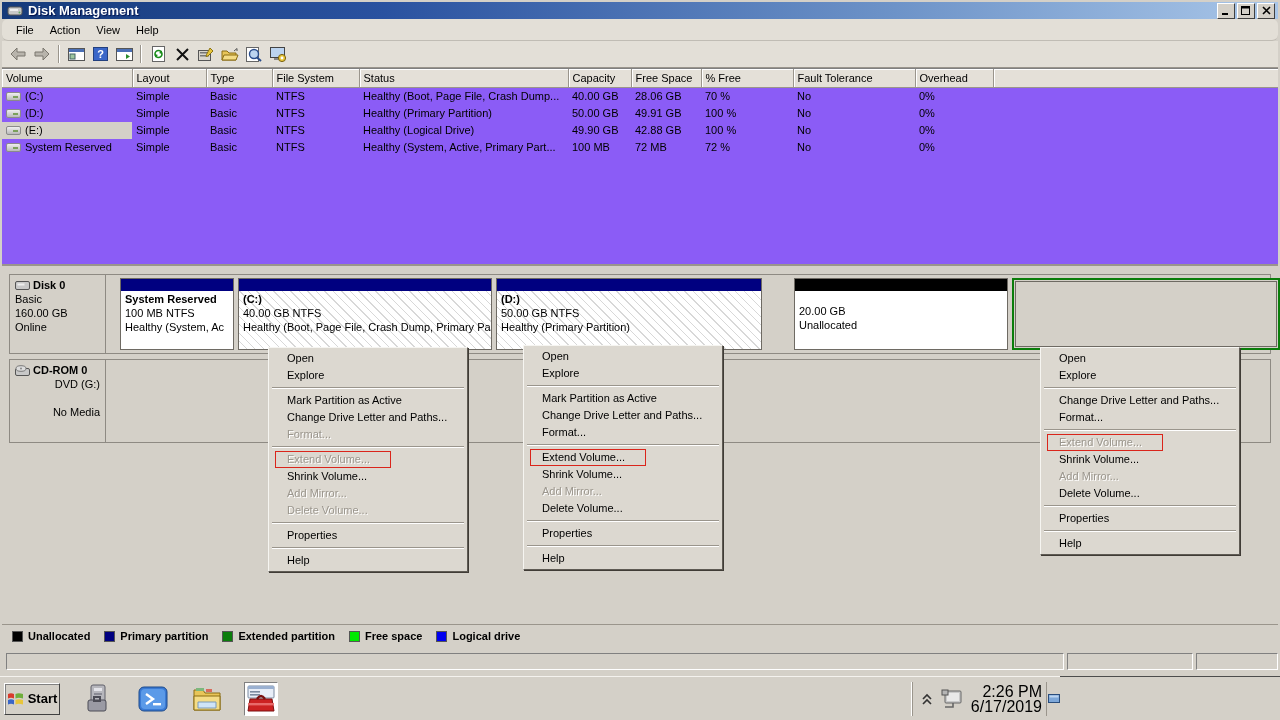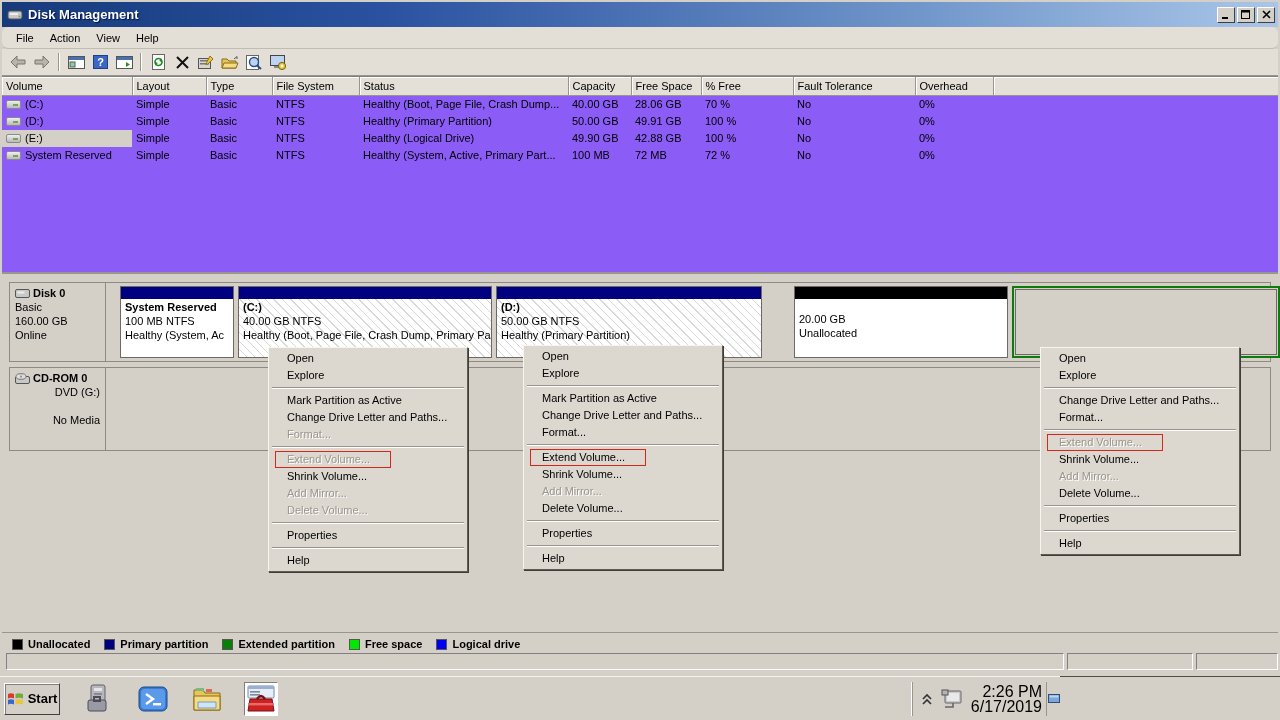--- a/index.html
+++ b/index.html
@@ -1,21 +1,21 @@
 <!DOCTYPE html>
 <html><head>
 <meta charset="utf-8">
 <style>
   * { margin:0; padding:0; box-sizing:border-box; }
   html,body { width:1280px; height:720px; overflow:hidden; }
   body { font-family:"Liberation Sans", sans-serif; font-size:11px; background:#d4d0c8; position:relative; color:#000; }
 
   
   .window { position:absolute; left:0; top:0; width:1280px; height:676px; background:#d4d0c8; border:2px solid #d4d0c8; outline:1px solid #4d4d4d; }
-  .titlebar { height:25px; background:linear-gradient(to right,#163a7a,#2a52a0 30%,#6d93c8 70%,#a9c6e8); display:flex; align-items:center; padding:0 3px 0 5px; }
+  .titlebar { height:17px; background:linear-gradient(to right,#163a7a,#2a52a0 30%,#6d93c8 70%,#a9c6e8); display:flex; align-items:center; padding:0 3px 0 5px; }
   .titlebar .ttl { color:#fff; font-weight:bold; font-size:13px; margin-left:5px; flex:1; text-shadow:1px 1px 1px #00104a; }
   .winbtn { width:18px; height:16px; background:#d4d0c8; border:1px solid; border-color:#fff #404040 #404040 #fff; margin-left:2px; display:flex; align-items:center; justify-content:center; font-size:10px; font-weight:bold; font-family:"DejaVu Sans Mono",monospace; }
   .menubar { height:22px; display:flex; align-items:center; padding-left:6px; background:#e3dfd7; border-bottom:1px solid #c0bcb4;border-radius:6px; }
   .menubar .mitem { padding:3px 8px; }
   .toolbar { height:27px; display:flex; align-items:center; padding-left:4px; background:#e3dfd7; border-bottom:1px solid #9a958c; }
   .tbtn { width:24px; height:22px; display:flex; align-items:center; justify-content:center; }
   .tsep { width:2px; height:18px; border-left:1px solid #9a958c; border-right:1px solid #fff; margin:0 4px; }
 
   
   .client { height:579px; border-top:1px solid #808080; position:relative; }

